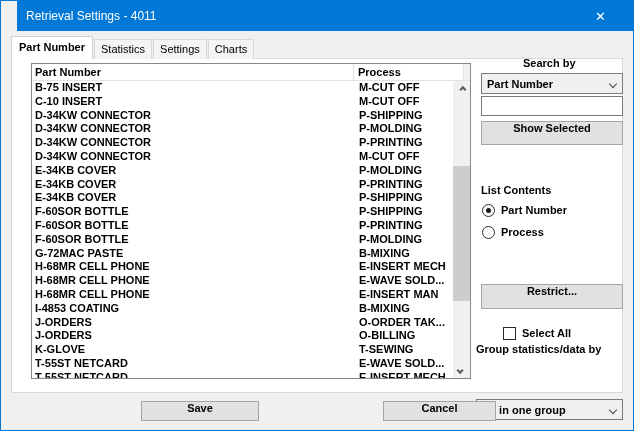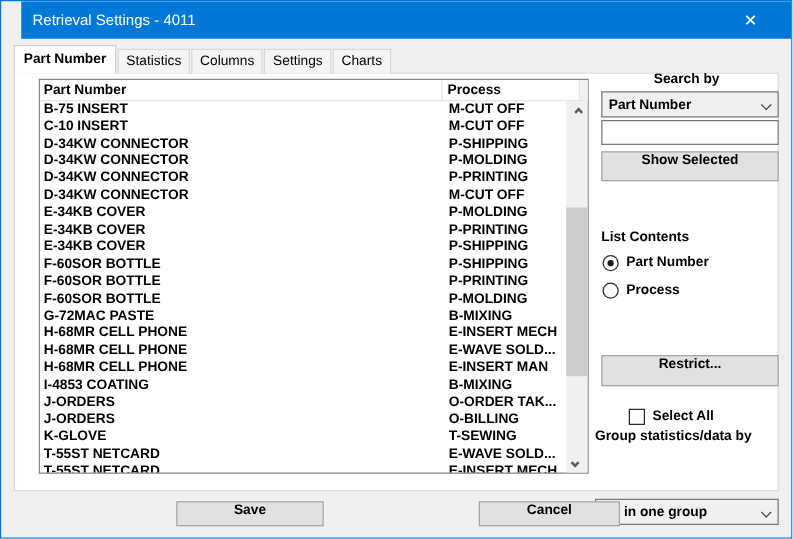--- a/index.html
+++ b/index.html
@@ -59,21 +59,20 @@
   <div class="titlebar">
     <span class="title">Retrieval Settings - 4011</span>
     <div class="closebtn">
       <span>✕</span>
     </div>
   </div>
 
   <div class="tabbar">
       <div class="tab active">Part Number</div>
       <div class="tab">Statistics</div>
-      <div class="tab">Columns</div>
       <div class="tab">Settings</div>
       <div class="tab">Charts</div>
     </div>
 
   <div class="tabpage"></div>
 
   <div class="listbox">
     <div class="lheader">
       <span class="h1">Part Number</span>
       <span class="h2">Process</span>

